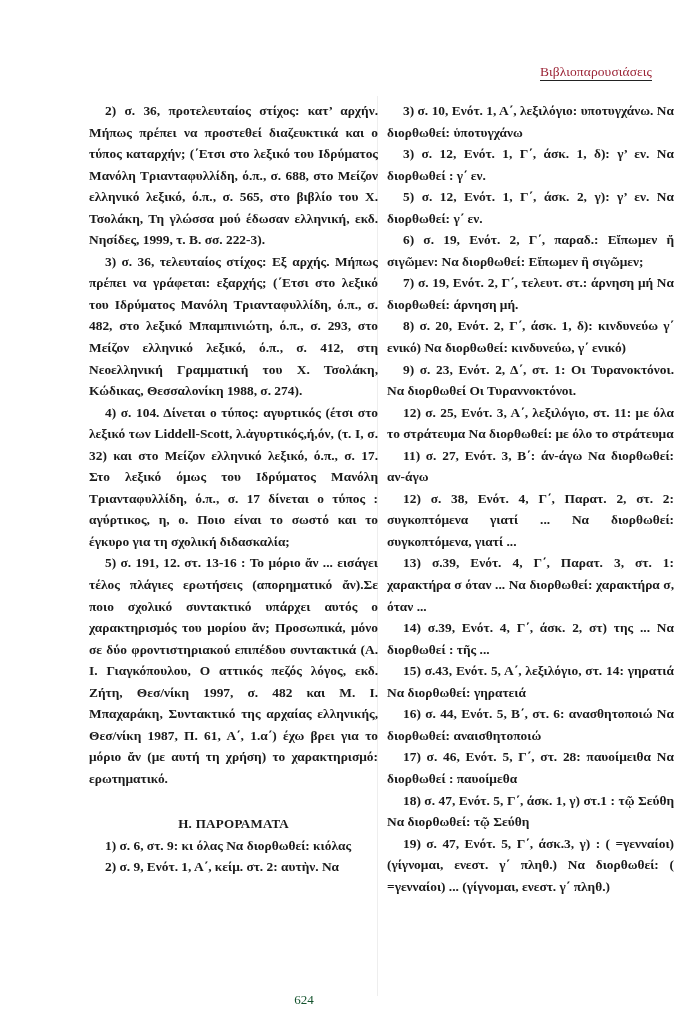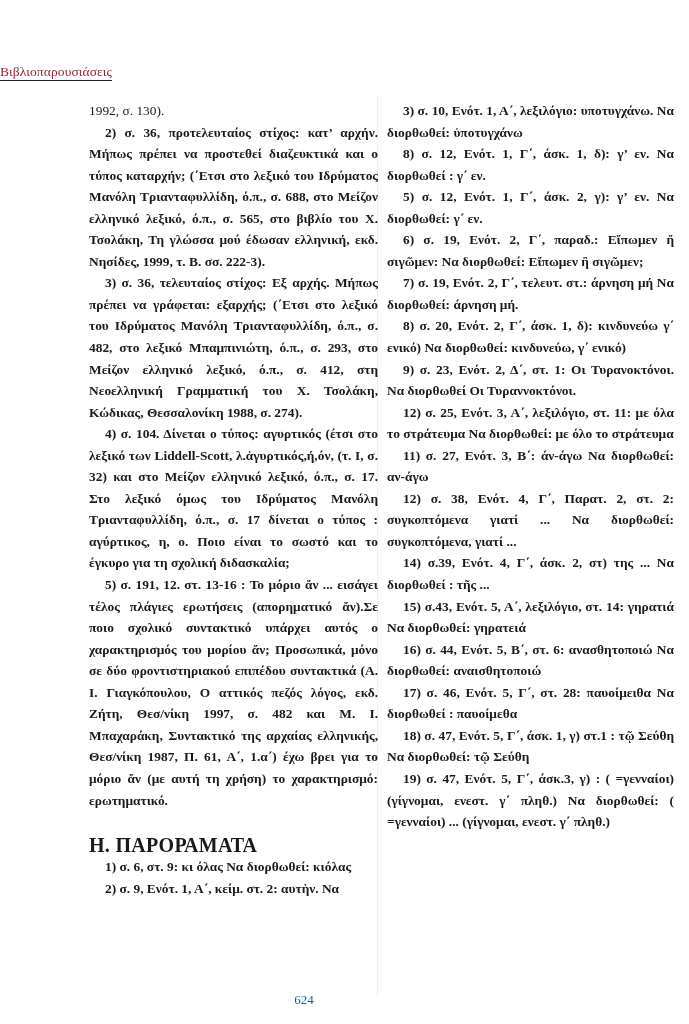--- a/index.html
+++ b/index.html
@@ -6,21 +6,21 @@
     body {
       width: 689px; height: 1024px;
       background: #ffffff;
       font-family: "Liberation Serif", "DejaVu Serif", serif;
       color: #1a1a1a;
       position: relative;
       overflow: hidden;
     }
     .header {
       position: absolute; top: 62px; left: 0; width: 652px;
-      text-align: left;
+      text-align: right;
     }
     .header span {
       font-size: 13.5px; color: #9b2335;
       border-bottom: 1.5px solid #222;
       padding-bottom: 1px;
       letter-spacing: 0.1px;
     }
     .col {
       position: absolute; top: 100px;
       width: 289px;
@@ -30,62 +30,62 @@
     }
     .col.left { left: 89px; }
     .col.right { left: 387px; width: 287px; }
     .divider {
       position: absolute; left: 377px; top: 96px; width: 1px; height: 900px;
       background: #eeeeee;
     }
     .para { margin: 0; text-indent: 0; }
     .para.ind { text-indent: 16px; font-weight: bold; }
     .section-title {
-      text-align: left;
-      font-size: 20px;
+      text-align: center;
+      font-size: 13px;
       margin: 23px 0 0 0;
       line-height: 22px;
       letter-spacing: 0.3px;
     }
     .footer {
       position: absolute; top: 992px; left: 0; width: 608px;
-      text-align: center; font-size: 13px; color: #0369a1;
+      text-align: center; font-size: 13px; color: #14532d;
     }
   </style>
 </head>
 <body>
 
 <div class="header">
   <span>Βιβλιοπαρουσιάσεις</span>
 </div>
 
 <div class="divider"></div>
 
 <div class="col left">
-  <p class="para">1992, σ. 130).</p>
   <p class="para ind">2) σ. 36, προτελευταίος στίχος: κατ’ αρχήν. Μήπως πρέπει να προστεθεί διαζευκτικά και ο τύπος καταρχήν; (΄Ετσι στο λεξικό του Ιδρύματος Μανόλη Τριανταφυλλίδη, ό.π., σ. 688, στο Μείζον ελληνικό λεξικό, ό.π., σ. 565, στο βιβλίο του Χ. Τσολάκη, Τη γλώσσα μού έδωσαν ελληνική, εκδ. Νησίδες, 1999, τ. Β. σσ. 222-3).</p>
   <p class="para ind">3) σ. 36, τελευταίος στίχος: Εξ αρχής. Μήπως πρέπει να γράφεται: εξαρχής; (΄Ετσι στο λεξικό του Ιδρύματος Μανόλη Τριανταφυλλίδη, ό.π., σ. 482, στο λεξικό Μπαμπινιώτη, ό.π., σ. 293, στο Μείζον ελληνικό λεξικό, ό.π., σ. 412, στη Νεοελληνική Γραμματική του Χ. Τσολάκη, Κώδικας, Θεσσαλονίκη 1988, σ. 274).</p>
   <p class="para ind">4) σ. 104. Δίνεται ο τύπος: αγυρτικός (έτσι στο λεξικό των Liddell-Scott, λ.ἀγυρτικός,ή,όν, (τ. Ι, σ. 32) και στο Μείζον ελληνικό λεξικό, ό.π., σ. 17. Στο λεξικό όμως του Ιδρύματος Μανόλη Τριανταφυλλίδη, ό.π., σ. 17 δίνεται ο τύπος : αγύρτικος, η, ο. Ποιο είναι το σωστό και το έγκυρο για τη σχολική διδασκαλία;</p>
   <p class="para ind">5) σ. 191, 12. στ. 13-16 : Το μόριο ἄν ... εισάγει τέλος πλάγιες ερωτήσεις (απορηματικό ἄν).Σε ποιο σχολικό συντακτικό υπάρχει αυτός ο χαρακτηρισμός του μορίου ἄν; Προσωπικά, μόνο σε δύο φροντιστηριακού επιπέδου συντακτικά (Α. Ι. Γιαγκόπουλου, Ο αττικός πεζός λόγος, εκδ. Ζήτη, Θεσ/νίκη 1997, σ. 482 και Μ. Ι. Μπαχαράκη, Συντακτικό της αρχαίας ελληνικής, Θεσ/νίκη 1987, Π. 61, Α΄, 1.α΄) έχω βρει για το μόριο ἄν (με αυτή τη χρήση) το χαρακτηρισμό: ερωτηματικό.</p>
   <h2 class="section-title">Η. ΠΑΡΟΡΑΜΑΤΑ</h2>
   <p class="para ind">1) σ. 6, στ. 9: κι όλας  Να διορθωθεί: κιόλας</p>
   <p class="para ind">2) σ. 9, Ενότ. 1, Α΄, κείμ. στ. 2: αυτὴν. Να</p>
 </div>
 
 <div class="col right">
   <p class="para ind">3) σ. 10, Ενότ. 1, Α΄, λεξιλόγιο: υποτυγχάνω. Να διορθωθεί: ὑποτυγχάνω</p>
-  <p class="para ind">8) σ. 12, Ενότ. 1, Γ΄, άσκ. 1, δ): γ’ εν. Να διορθωθεί : γ΄ εν.</p>
+  <p class="para ind">3) σ. 12, Ενότ. 1, Γ΄, άσκ. 1, δ): γ’ εν. Να διορθωθεί : γ΄ εν.</p>
   <p class="para ind">5) σ. 12, Ενότ. 1, Γ΄, άσκ. 2, γ): γ’ εν. Να διορθωθεί: γ΄ εν.</p>
   <p class="para ind">6) σ. 19, Ενότ. 2, Γ΄, παραδ.: Εἴπωμεν ἤ σιγῶμεν: Να διορθωθεί: Εἴπωμεν ἢ σιγῶμεν;</p>
   <p class="para ind">7) σ. 19, Ενότ. 2, Γ΄, τελευτ. στ.: άρνηση μή  Να διορθωθεί: άρνηση μή.</p>
   <p class="para ind">8)  σ. 20, Ενότ. 2, Γ΄, άσκ. 1, δ): κινδυνεύω γ΄ ενικό) Να διορθωθεί: κινδυνεύω, γ΄ ενικό)</p>
   <p class="para ind">9) σ. 23, Ενότ. 2, Δ΄, στ. 1: Οι Τυρανοκτόνοι. Να διορθωθεί Οι Τυραννοκτόνοι.</p>
   <p class="para ind">12) σ. 25, Ενότ. 3, Α΄, λεξιλόγιο, στ. 11: με όλα το στράτευμα  Να διορθωθεί: με όλο το στράτευμα</p>
   <p class="para ind">11) σ. 27, Ενότ. 3, Β΄: άν-άγω Να διορθωθεί: αν-άγω</p>
   <p class="para ind">12) σ. 38, Ενότ. 4, Γ΄, Παρατ. 2, στ. 2: συγκοπτόμενα γιατί ... Να διορθωθεί: συγκοπτόμενα, γιατί ...</p>
+  <p class="para ind">13) σ.39, Ενότ. 4, Γ΄, Παρατ. 3, στ. 1: χαρακτήρα σ όταν ... Να διορθωθεί: χαρακτήρα σ, όταν ...</p>
   <p class="para ind">14) σ.39, Ενότ. 4, Γ΄, άσκ. 2, στ) της ... Να διορθωθεί : τῆς ...</p>
   <p class="para ind">15) σ.43, Ενότ. 5, Α΄, λεξιλόγιο, στ. 14: γηρατιά  Να διορθωθεί: γηρατειά</p>
   <p class="para ind">16) σ. 44, Ενότ. 5, Β΄, στ. 6: ανασθητοποιώ Να διορθωθεί: αναισθητοποιώ</p>
   <p class="para ind">17) σ. 46, Ενότ. 5, Γ΄, στ. 28: παυοίμειθα Να διορθωθεί : παυοίμεθα</p>
   <p class="para ind">18) σ. 47, Ενότ. 5, Γ΄, άσκ. 1, γ) στ.1 : τῷ Σεύθη  Να διορθωθεί: τῷ  Σεύθη</p>
   <p class="para ind">19) σ. 47, Ενότ. 5, Γ΄, άσκ.3, γ) : ( =γενναίοι) (γίγνομαι, ενεστ. γ΄ πληθ.) Να διορθωθεί: ( =γενναίοι) ... (γίγνομαι, ενεστ. γ΄ πληθ.)</p>
 </div>
 
 <div class="footer">624</div>
 

